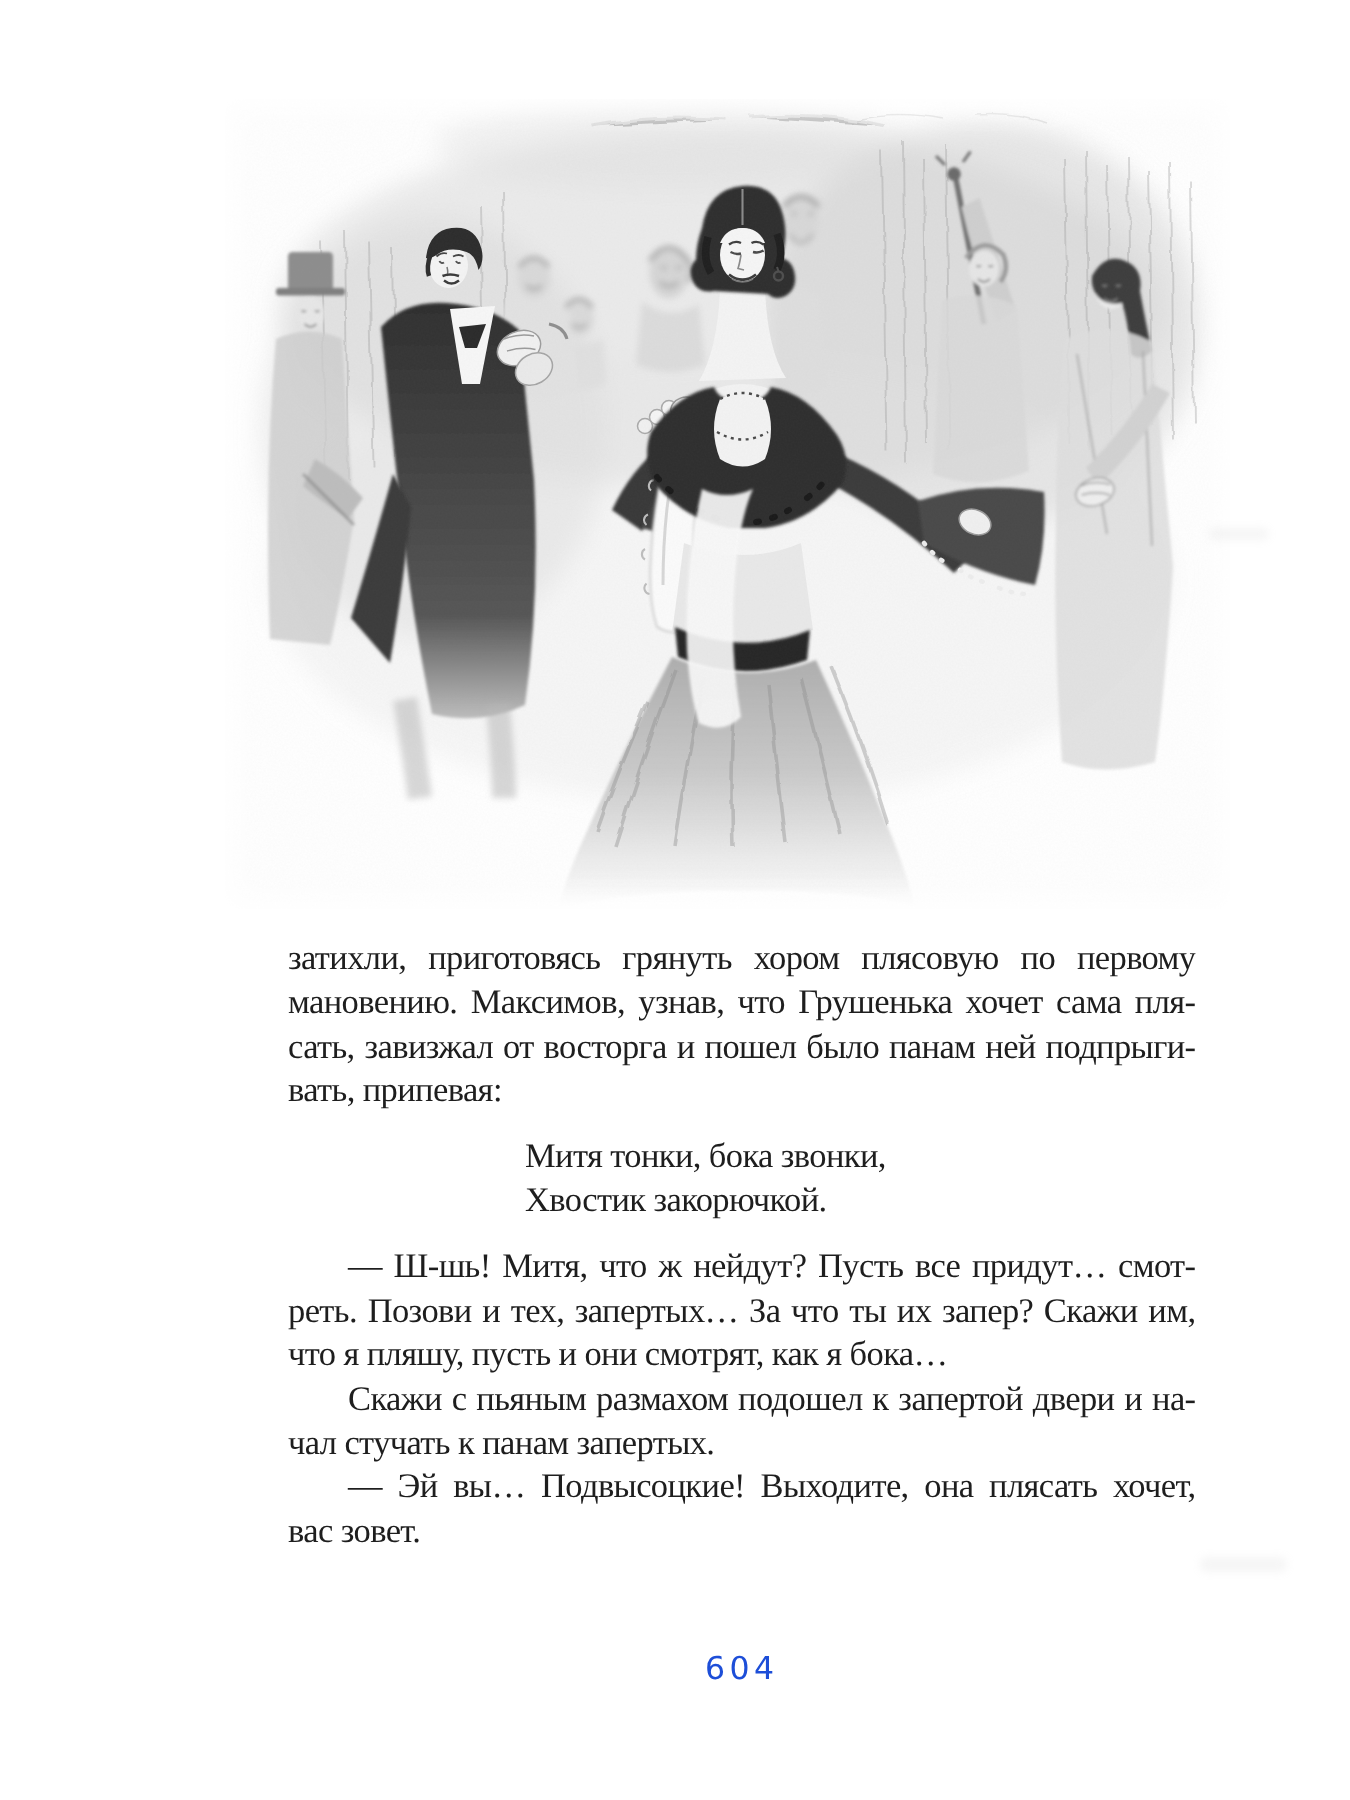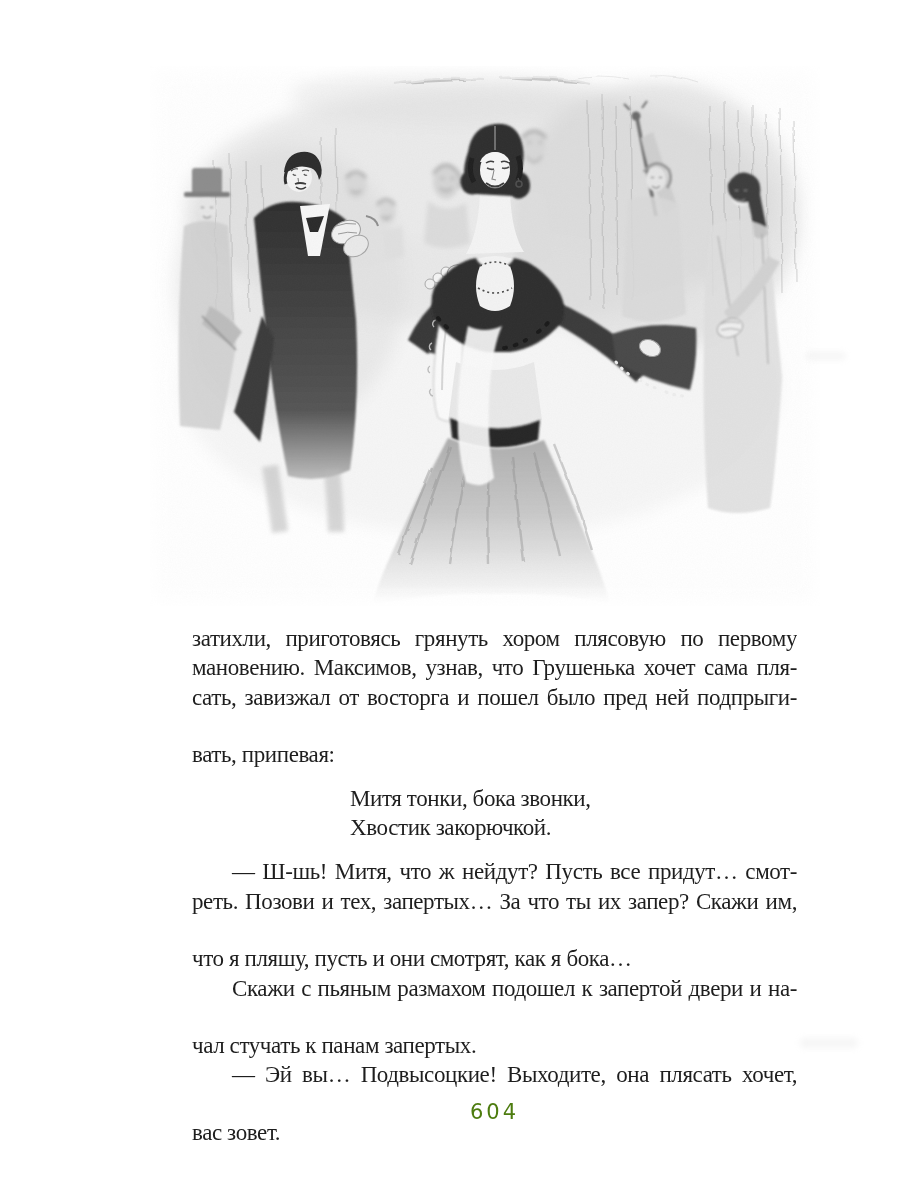--- a/index.html
+++ b/index.html
@@ -7,29 +7,29 @@
     position:relative;width:900px;height:1200px;background:#ffffff;overflow:hidden;
     font-family:"Liberation Serif","DejaVu Serif",serif;color:#1e1e1e;
   }
   .illustration{position:absolute;left:150px;top:66px;width:670px;height:540px;}
   .textblock{
     position:absolute;left:192px;top:624px;width:605px;
     font-size:23px;line-height:29.4px;letter-spacing:-0.4px;overflow:hidden;
   }
   .ln{display:block;}
   .fill{text-align:justify;text-align-last:justify;}
-  .end{text-align:left;text-align-last:left;margin-top:28px;}
+  .end{text-align:left;text-align-last:left;}
   .ind{text-indent:40px;}
   .verse{text-align:left;text-align-last:left;padding-left:158px;}
   .gap-sm{height:14px;}
   .gap-md{height:15px;}
   .pagenum{
     position:absolute;left:192px;top:1100px;width:605px;text-align:center;
     font-family:"DejaVu Sans","Liberation Sans",sans-serif;
-    font-size:21px;color:#4d7c0f;letter-spacing:3px;
+    font-size:21px;color:#1d4ed8;letter-spacing:3px;
   }
   .smudge{position:absolute;background:#bdbdbd;opacity:.14;filter:blur(3px);border-radius:4px;}
 </style>
 </head>
 <body>
 
 <div class="page">
 
   <svg class="illustration" viewBox="0 0 670 540" width="670" height="540" aria-hidden="true">
     <defs>
@@ -208,21 +208,21 @@
       <path d="M420,14 q30,-6 60,0 M500,10 q26,-2 48,6"></path>
     </g>
 
     <rect x="0" y="0" width="670" height="540" filter="url(#grainF)" opacity="0.5"></rect>
     <rect x="-40" y="-40" width="750" height="620" fill="none" stroke="#ffffff" stroke-width="90" filter="url(#soft)"></rect>
   </svg>
 
   <div class="textblock">
     <div class="ln fill">затихли, приготовясь грянуть хором плясовую по первому</div>
     <div class="ln fill">мановению. Максимов, узнав, что Грушенька хочет сама пля-</div>
-    <div class="ln fill">сать, завизжал от восторга и пошел было пред ней подпрыги-</div>
+    <div class="ln fill">сать, завизжал от восторга и пошел было панам ней подпрыги-</div>
     <div class="ln end">вать, припевая:</div>
     <div class="gap-sm"></div>
     <div class="ln verse">Митя тонки, бока звонки,</div>
     <div class="ln verse">Хвостик закорючкой.</div>
     <div class="gap-md"></div>
     <div class="ln fill ind">— Ш-шь! Митя, что ж нейдут? Пусть все придут… смот-</div>
     <div class="ln fill">реть. Позови и тех, запертых… За что ты их запер? Скажи им,</div>
     <div class="ln end">что я пляшу, пусть и они смотрят, как я бока…</div>
     <div class="ln fill ind">Скажи с пьяным размахом подошел к запертой двери и на-</div>
     <div class="ln end">чал стучать к панам запертых.</div>

